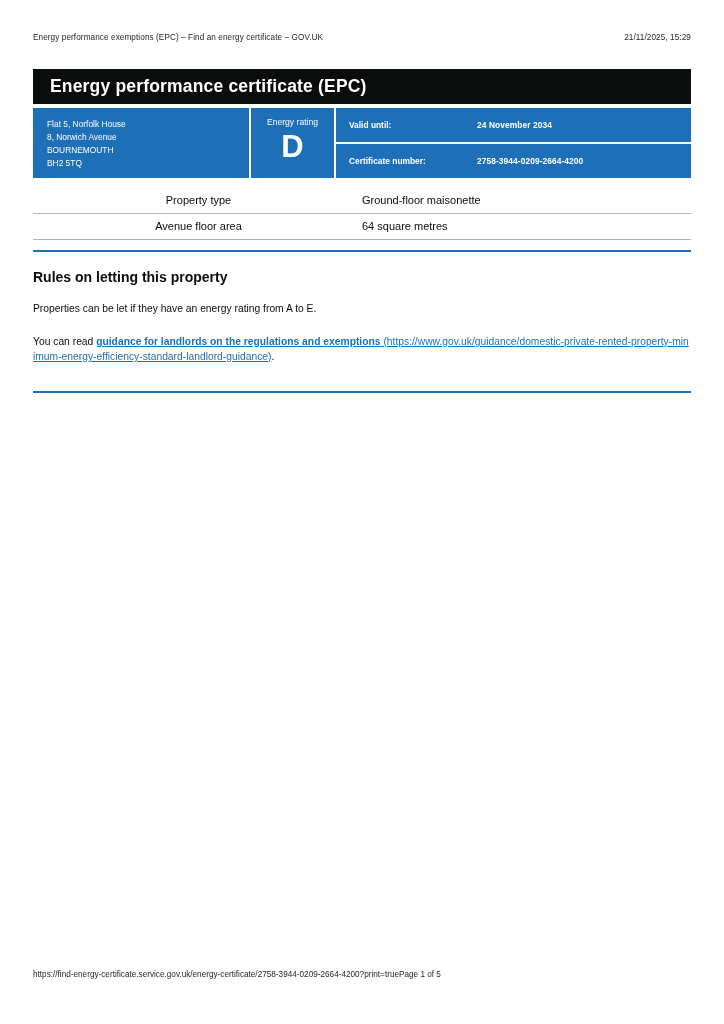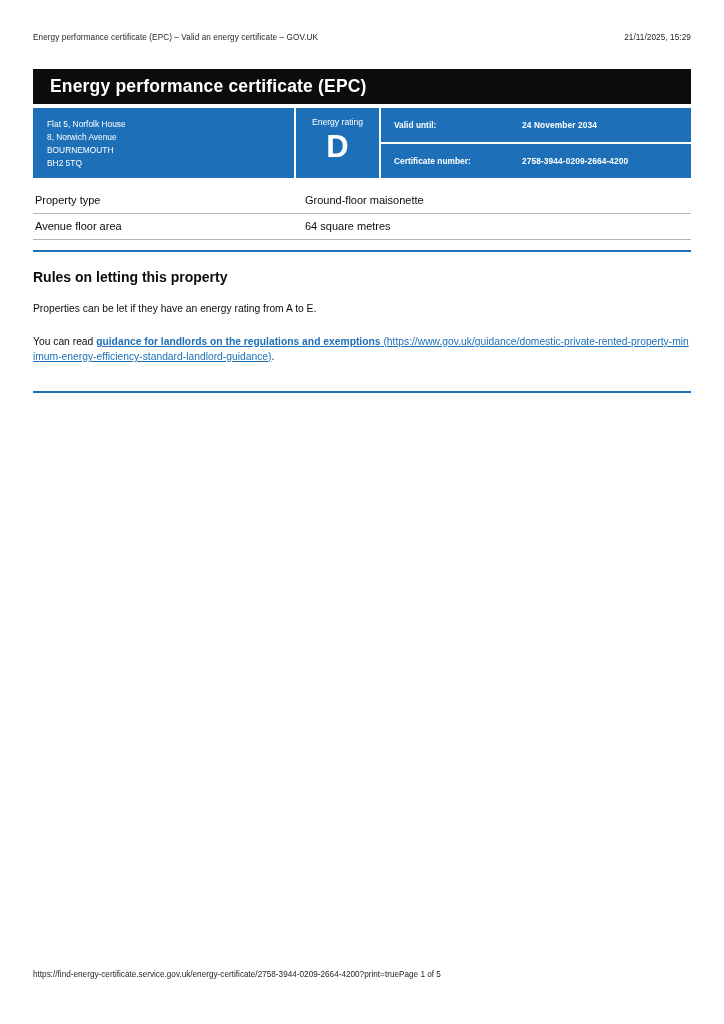--- a/index.html
+++ b/index.html
@@ -73,21 +73,21 @@
   }
 
   .epc-banner {
     display: flex;
     background: #1d70b8;
     color: #ffffff;
     margin-top: 4px;
     min-height: 69px;
   }
   .epc-address {
-    width: 263px;
+    width: 218px;
     box-sizing: border-box;
     padding: 10px 12px 8px 14px;
     font-size: 8.4px;
     line-height: 1.55;
     border-right: 2px solid #ffffff;
   }
   .epc-rating {
     width: 85px;
     box-sizing: border-box;
     border-right: 2px solid #ffffff;
@@ -133,21 +133,22 @@
     margin-top: 10px;
   }
   .prop-row {
     display: flex;
     align-items: baseline;
     border-bottom: 1px solid #b1b4b6;
     padding: 6px 0 7px 2px;
     font-size: 11px;
   }
   .prop-row .k {
-    width: 270px;
+    width: 327px;
+    text-align: center;
   }
   .prop-row .v {
     flex: 1;
   }
 
   .rule-thick {
     border: none;
     border-top: 2.5px solid #1d70b8;
     margin: 10px 0 0 0;
   }
@@ -181,21 +182,21 @@
     border-top: 2.5px solid #1d70b8;
     margin: 26px 0 0 0;
   }
 </style>
 </head>
 <body>
 
 <div class="page">
 
   <div class="print-header">
-    <span class="ph-left">Energy performance certificate (EPC) – Valid an energy certificate – GOV.UK</span>
+    <span class="ph-left">Energy performance exemptions (EPC) – Find an energy certificate – GOV.UK</span>
     <span class="ph-right">21/11/2025, 15:29</span>
   </div>
 
   <div class="content">
 
     <div class="epc-title-bar">
       <h1>Energy performance certificate (EPC)</h1>
     </div>
 
     <div class="epc-banner">

